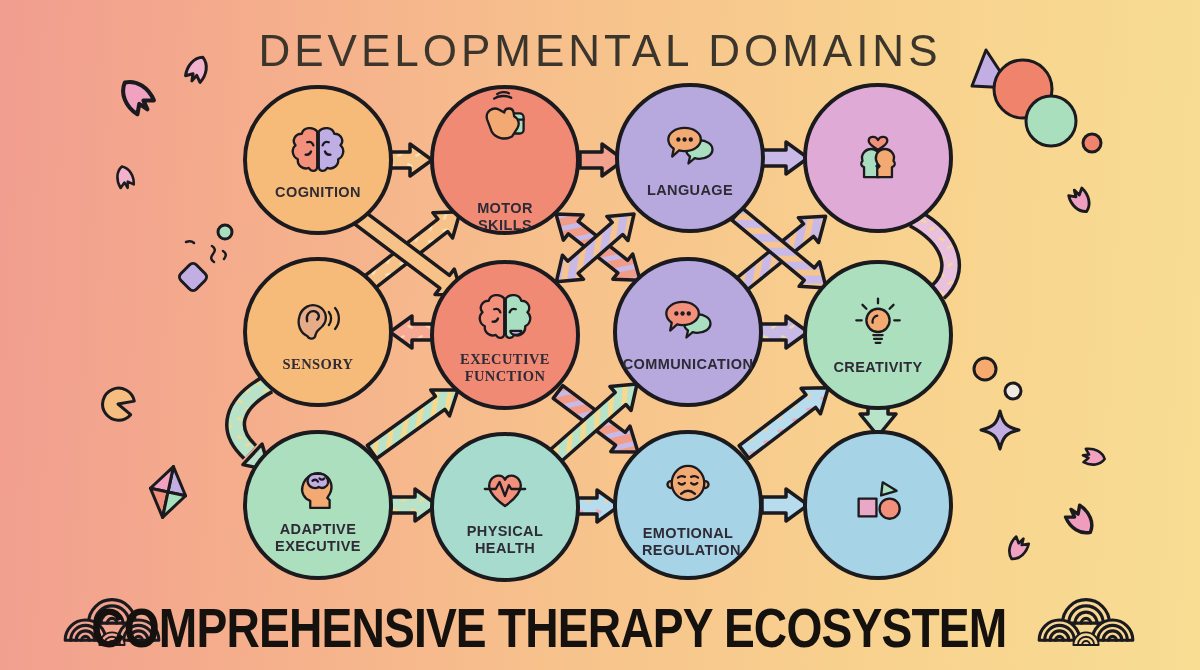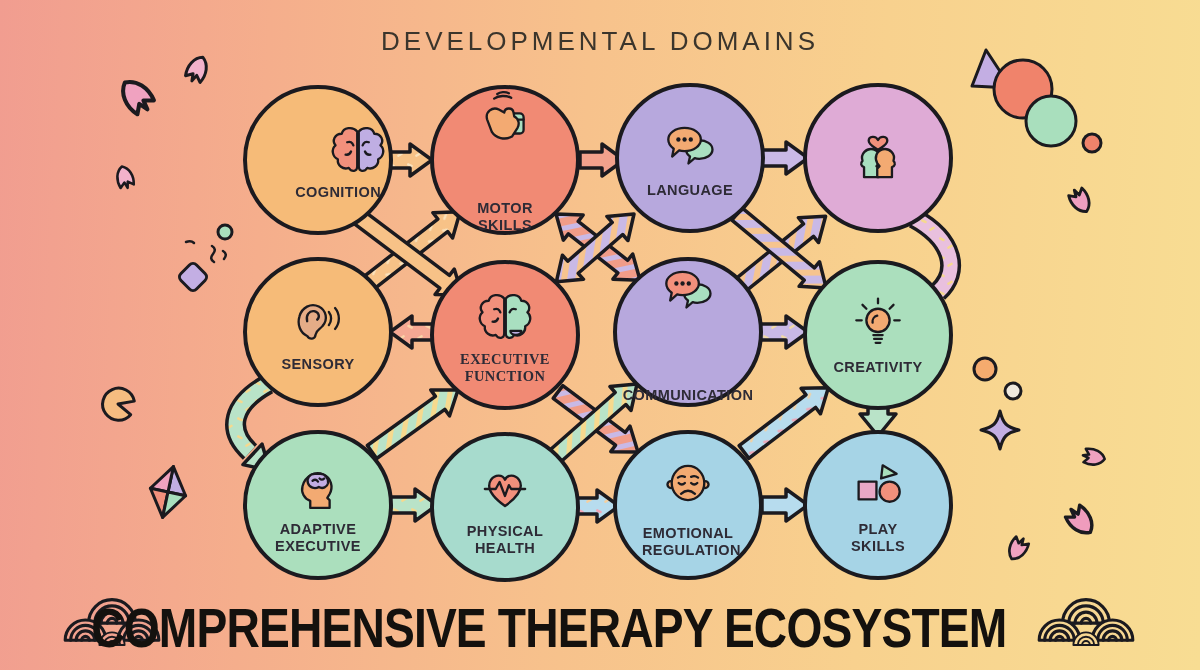--- a/index.html
+++ b/index.html
@@ -3,21 +3,21 @@
 <meta charset="utf-8">
 <style>
   html,body { margin:0; padding:0; }
   .stage {
     position:relative; width:1200px; height:670px; overflow:hidden;
     background: linear-gradient(93deg,#f19d90 0%,#f5ae8c 22%,#f7c28c 48%,#f8d18e 72%,#f8dd93 100%);
     font-family:"Liberation Sans", sans-serif;
   }
   .page-title {
     position:absolute; top:26px; left:0; width:100%; text-align:center;
-    font-size:26px; font-weight:400; letter-spacing:4px; color:#3b352c; z-index:3;
+    font-size:44px; font-weight:400; letter-spacing:4px; color:#3b352c; z-index:3;
   }
   .footer-title {
     position:absolute; bottom:10px; left:4px; width:100%; text-align:left; z-index:3;
   }
   .footer-title span {
     display:inline-block; transform:scaleX(.84);
     font-size:55px; font-weight:700; letter-spacing:-1px; color:#14110e;
   }
   svg.canvas { position:absolute; left:0; top:0; z-index:1; }
   .node {
@@ -253,21 +253,21 @@
         <polygon points="2,-14 26,0 2,14" fill="#b9e3c8" transform="translate(251,453) rotate(43)"></polygon>
       </g>
       <g>
         <path d="M914 218 C954 240 960 272 938 292" fill="none" stroke-width="21"></path>
         <path d="M914 218 C954 240 960 272 938 292" fill="none" stroke="url(#specklePink)" stroke-width="14"></path>
         <polygon points="2,-14 26,0 2,14" fill="#e9c0de" transform="translate(937,293) rotate(138)"></polygon>
       </g>
     </g>
   </svg>
 
-  <div class="node n-cognition" style="background: rgb(246, 187, 120); align-items: flex-end;">
+  <div class="node n-cognition" style="background: rgb(246, 187, 120);">
     <svg class="icon" viewBox="0 0 80 80">
       <path d="M39 16 C33 9 21 11 19 19 C10 19 6 28 11 34 C5 39 7 49 14 52 C13 60 21 66 28 63 C32 69 39 68 39 61 Z" fill="#f2907c"></path>
       <path d="M41 16 C47 9 59 11 61 19 C70 19 74 28 69 34 C75 39 73 49 66 52 C67 60 59 66 52 63 C48 69 41 68 41 61 Z" fill="#bfaee3"></path>
       <path class="ln" d="M26 30 q6 -2 8 4"></path>
         <path class="ln" d="M54 30 q-6 -2 -8 4"></path>
       <path class="ln" d="M24 46 q5 1 7 -4"></path>
         <path class="ln" d="M56 46 q-5 1 -7 -4"></path>
     </svg>
     <div class="label">COGNITION</div>
   </div>
@@ -295,21 +295,21 @@
   </div>
 
   <div class="node n-social two-line" style="background: rgb(223, 171, 214);">
     <svg class="icon" viewBox="0 0 80 80">
       <path d="M40 18 c-3 -6 -12 -5 -12 1 c0 5 7 8 12 12 c5 -4 12 -7 12 -12 c0 -6 -9 -7 -12 -1 z" fill="#f2907c"></path>
       <path d="M22 66 V53 c-4 -1 -5 -5 -2 -8 c-3 -9 5 -17 14 -15 c8 2 11 11 7 18 l-3 4 3 3 v11 z" fill="#a9dfc0"></path>
       <path d="M58 66 V53 c4 -1 5 -5 2 -8 c3 -9 -5 -17 -14 -15 c-8 2 -11 11 -7 18 l3 4 -3 3 v11 z" fill="#f3aa72"></path>
     </svg>
   </div>
 
-  <div class="node n-sensory" style="background: rgb(246, 187, 120);">
+  <div class="node n-sensory" style="background: rgb(246, 187, 120); font-family: Liberation Serif, serif;">
     <svg class="icon" viewBox="0 0 80 80">
       <path d="M26 58 c-9 -4 -13 -15 -10 -25 c3 -12 15 -18 25 -13 c10 5 12 17 5 25 c-4 5 -8 5 -9 11 c-1 7 -8 7 -11 2 z" fill="#e5ac87"></path>
       <path class="ln" d="M26 39 c-2 -8 3 -14 9 -13 c6 1 8 7 4 11"></path>
       <path class="ln" d="M54 27 a14 14 0 0 1 0 17"></path>
       <path class="ln" d="M62 22 a21 21 0 0 1 0 27"></path>
     </svg>
     <div class="label">SENSORY</div>
   </div>
 
   <div class="node n-exec two-line" style="background: rgb(241, 138, 116); font-family: Liberation Serif, serif;">
@@ -317,21 +317,21 @@
       <path d="M39 16 C33 9 21 11 19 19 C10 19 6 28 11 34 C5 39 7 49 14 52 C13 60 21 66 28 63 C32 69 39 68 39 61 Z" fill="#f2907c"></path>
       <path d="M41 16 C47 9 59 11 61 19 C70 19 74 28 69 34 C75 39 73 49 66 52 C67 60 59 66 52 63 C48 69 41 68 41 61 Z" fill="#a9dfc0"></path>
       <path d="M47 58 a7 5 0 0 0 14 0 z" fill="#bfaee3"></path>
       <path class="ln" d="M26 30 q6 -2 8 4"></path>
         <path class="ln" d="M54 30 q-6 -2 -8 4"></path>
       <path class="ln" d="M24 46 q5 1 7 -4"></path>
     </svg>
     <div class="label">EXECUTIVE FUNCTION</div>
   </div>
 
-  <div class="node n-comm" style="background: rgb(183, 168, 221); justify-content: space-between;">
+  <div class="node n-comm" style="background: rgb(183, 168, 221);">
     <svg class="icon" viewBox="0 0 80 80">
       <path d="M52 30 c9 0 17 5 17 12 c0 7 -8 12 -17 12 c-2 0 -4 0 -6 -1 l-8 7 2 -9 c-3 -2 -5 -5 -5 -9 c0 -7 8 -12 17 -12 z" fill="#a9dfc0"></path>
       <path d="M33 14 c12 0 21 7 21 15 c0 8 -9 15 -21 15 c-2 0 -5 0 -7 -1 l-9 8 2 -10 c-4 -3 -7 -7 -7 -12 c0 -8 9 -15 21 -15 z" fill="#f2907c"></path>
       <circle class="dot" cx="25" cy="29" r="2.8" fill="#1b1a1f"></circle>
       <circle class="dot" cx="33" cy="29" r="2.8" fill="#1b1a1f"></circle>
       <circle class="dot" cx="41" cy="29" r="2.8" fill="#1b1a1f"></circle>
     </svg>
     <div class="label">COMMUNICATION</div>
   </div>
 
@@ -382,20 +382,19 @@
     </svg>
     <div class="label">EMOTIONAL REGULATION</div>
   </div>
 
   <div class="node n-play two-line" style="background: rgb(166, 212, 230);">
     <svg class="icon" viewBox="0 0 80 80">
       <path d="M46 12 L64 23 L44 29 Z" fill="#a9dfbd"></path>
       <rect x="15" y="33" width="23" height="23" fill="#e9a8c6"></rect>
       <circle cx="55" cy="46" r="13" fill="#f2907c"></circle>
     </svg>
-    <div class="label">PLAY SKILLS</div>
   </div>
 
   <div class="footer-title">
     <span>COMPREHENSIVE THERAPY ECOSYSTEM</span>
   </div>
 
 </div>
 
 </body></html>

